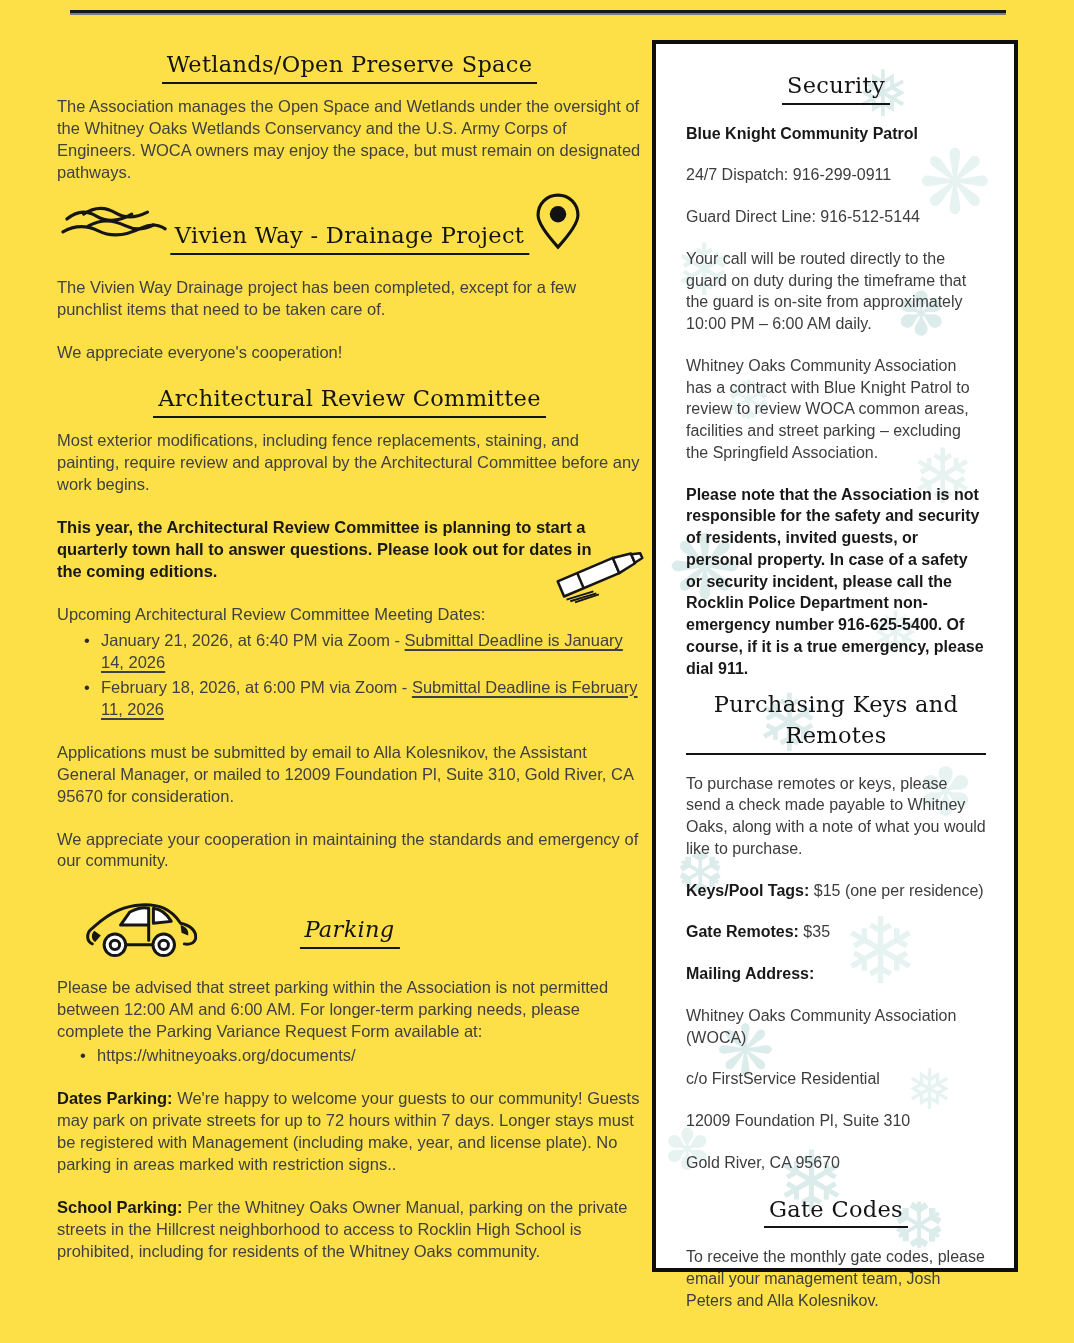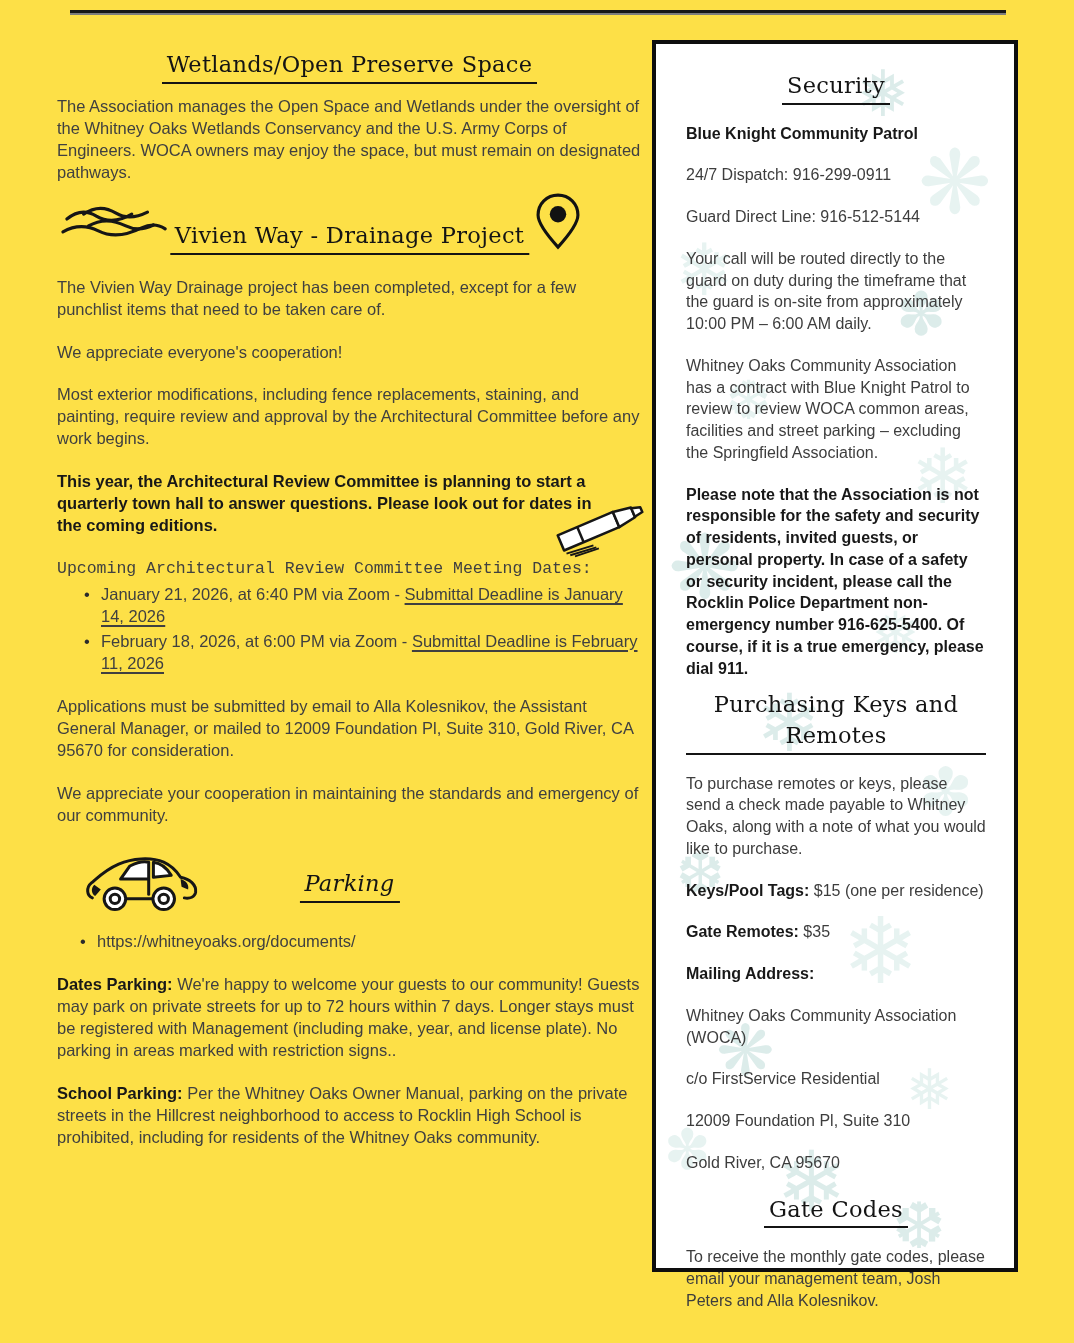--- a/index.html
+++ b/index.html
@@ -78,20 +78,23 @@
         <svg width="52" height="62" viewBox="0 0 60 70" fill="none" stroke="#121212" stroke-width="3.6">
           <path d="M30 4 C43 4 53 14 53 27 C53 38 40 53 30 64 C20 53 7 38 7 27 C7 14 17 4 30 4 Z"></path>
           <circle cx="30" cy="26" r="9.5" fill="#121212" stroke="none"></circle>
         </svg>
       </span>
     </div>
 
     <p class="p">The Vivien Way Drainage project has been completed, except for a few punchlist items that need to be taken care of.</p>
     <p class="p">We appreciate everyone's cooperation!</p>
 
+    <div class="hd">
+      <span class="hd-txt">Architectural Review Committee</span>
+    </div>
     <p class="p">Most exterior modifications, including fence replacements, staining, and painting, require review and approval by the Architectural Committee before any work begins.</p>
 
     <div class="notice-wrap">
       <p class="p bold-p" style="margin:0;max-width:556px;">This year, the Architectural Review Committee is planning to start a quarterly town hall to answer questions. Please look out for dates in the coming editions.</p>
       <span class="pen-wrap">
         <svg width="116" height="78" viewBox="0 0 120 80" fill="none" stroke="#161616" stroke-width="2.6" stroke-linejoin="round">
           <g transform="rotate(-23 60 40)">
             <rect x="14" y="31" width="62" height="17" fill="#ffffff"></rect>
             <line x1="36" y1="31" x2="36" y2="48"></line>
             <polygon points="76,31 95,34 95,45 76,48" fill="#ffffff"></polygon>
@@ -99,21 +102,21 @@
             <g stroke-width="2">
               <line x1="15" y1="52" x2="44" y2="55"></line>
               <line x1="18" y1="55" x2="46" y2="58"></line>
               <line x1="22" y1="58" x2="48" y2="60"></line>
             </g>
           </g>
         </svg>
       </span>
     </div>
 
-    <p class="p" style="margin-bottom:4px;font-family:Liberation Mono, monospace;">Upcoming Architectural Review Committee Meeting Dates:</p>
+    <p class="p" style="margin-bottom:4px;">Upcoming Architectural Review Committee Meeting Dates:</p>
     <ul class="blist">
       <li><span>January 21, 2026, at 6:40 PM via Zoom - </span><span class="ulink">Submittal Deadline is January 14, 2026</span></li>
       <li><span>February 18, 2026, at 6:00 PM via Zoom - </span><span class="ulink">Submittal Deadline is February 11, 2026</span></li>
     </ul>
 
     <p class="p">Applications must be submitted by email to Alla Kolesnikov, the Assistant General Manager, or mailed to 12009 Foundation Pl, Suite 310, Gold River, CA 95670 for consideration.</p>
     <p class="p">We appreciate your cooperation in maintaining the standards and emergency of our community.</p>
 
     <div class="car-row">
       <span class="car-wrap">
@@ -129,20 +132,21 @@
           <circle cx="86" cy="59" r="5"></circle>
           <path d="M104 38 C110 40 113 44 112 49 L105 46 Z" fill="#161616" stroke="none"></path>
           <path d="M12 44 C8 48 9 54 13 56 L19 49 Z" fill="#161616" stroke="none"></path>
         </svg>
       </span>
       <span class="row-hd hd" style="margin:0;">
         <span class="hd-txt">Parking</span>
       </span>
     </div>
 
+    <p class="p" style="margin-bottom:2px;">Please be advised that street parking within the Association is not permitted between 12:00 AM and 6:00 AM. For longer-term parking needs, please complete the Parking Variance Request Form available at:</p>
     <ul class="blist" style="padding-left:40px;">
       <li><span>https://whitneyoaks.org/documents/</span></li>
     </ul>
 
     <p class="p"><strong>Dates Parking:</strong><span> We're happy to welcome your guests to our community! Guests may park on private streets for up to 72 hours within 7 days. Longer stays must be registered with Management (including make, year, and license plate). No parking in areas marked with restriction signs..</span></p>
 
     <p class="p"><strong>School Parking:</strong><span> Per the Whitney Oaks Owner Manual, parking on the private streets in the Hillcrest neighborhood to access to Rocklin High School is prohibited, including for residents of the Whitney Oaks community.</span></p>
   </div>
 
   <div class="sidebar">

